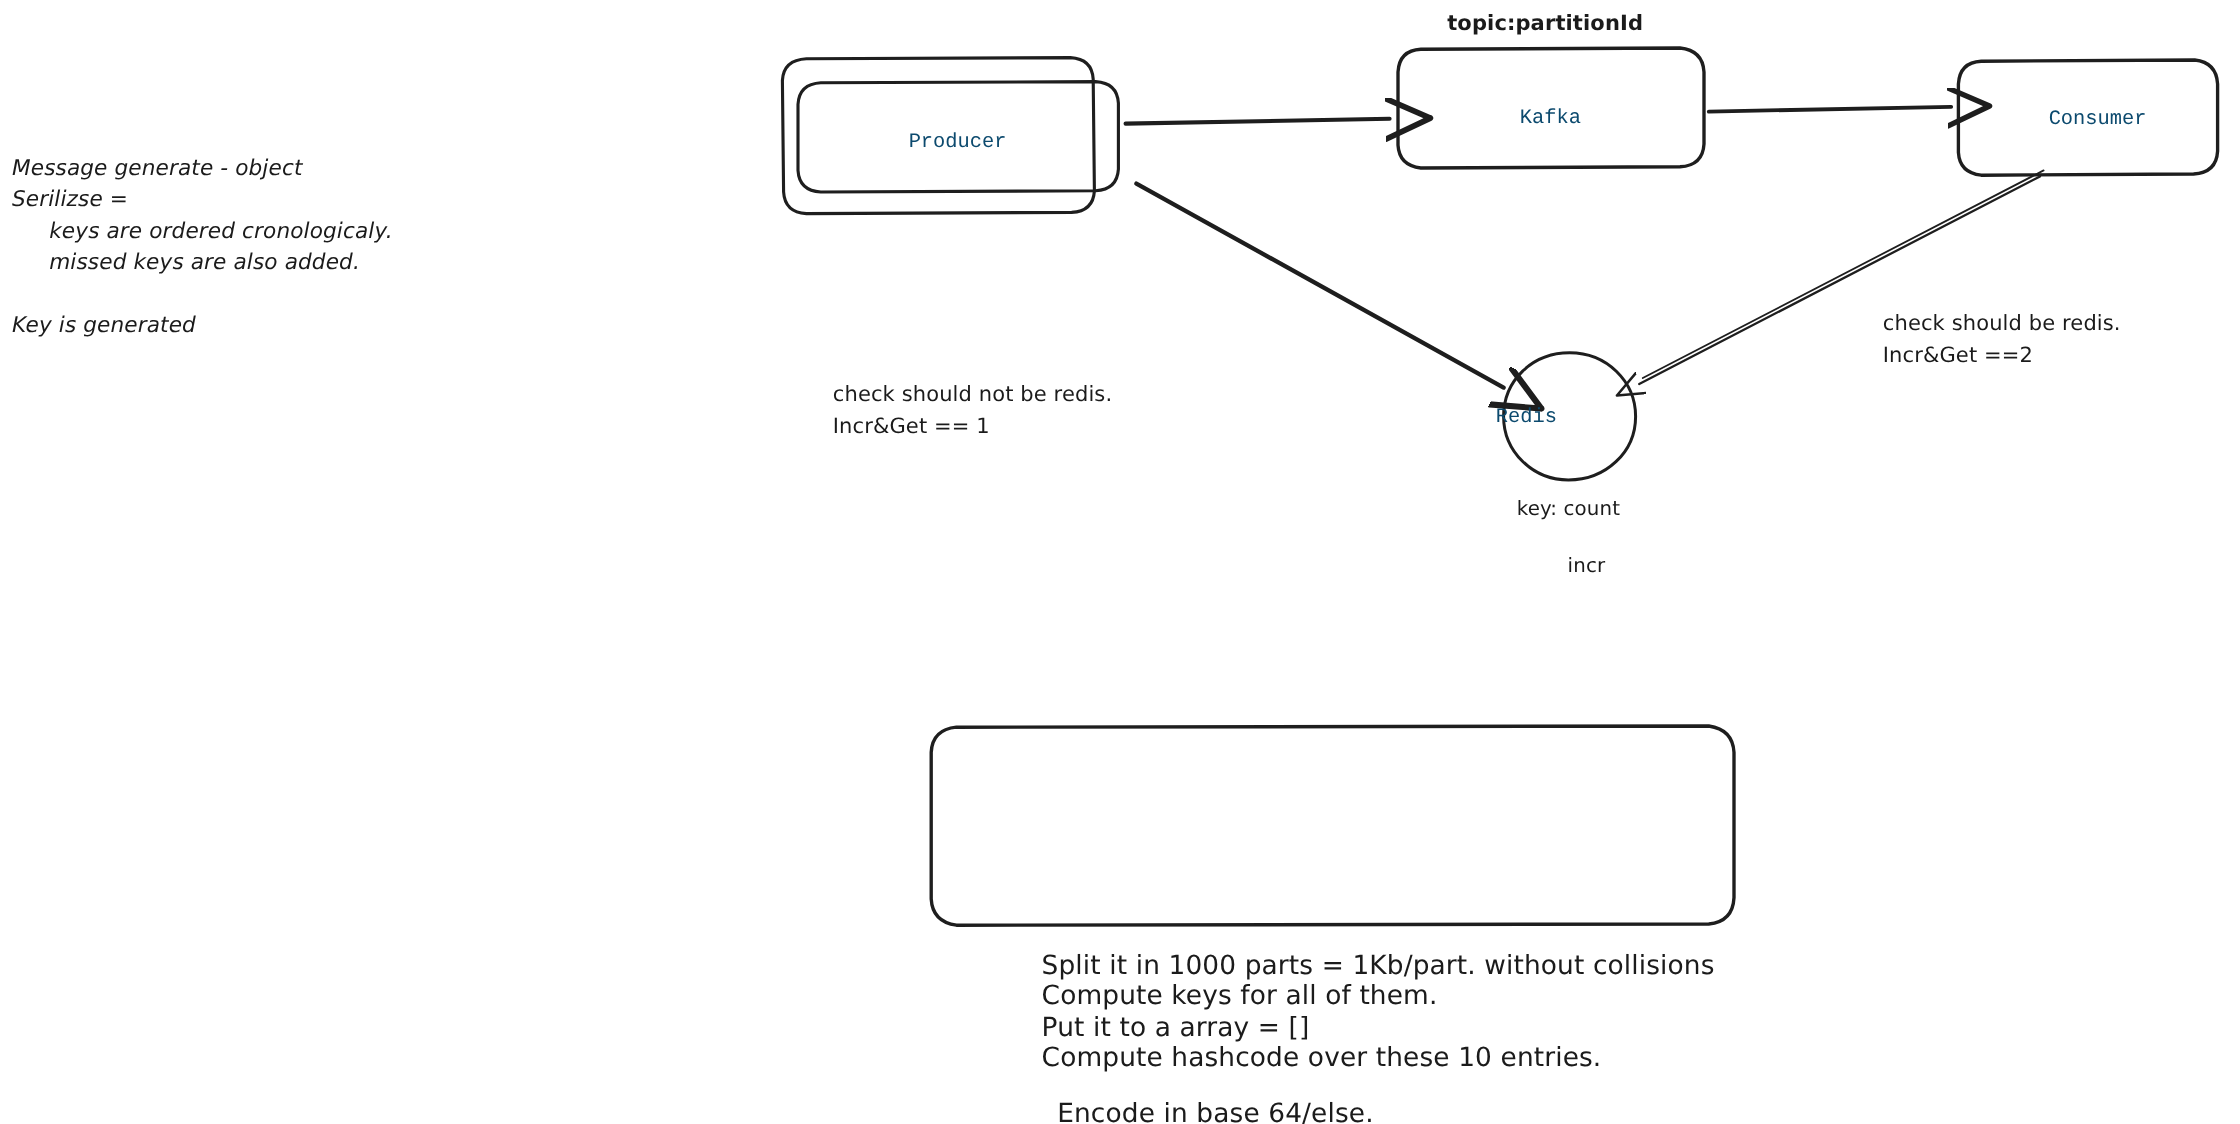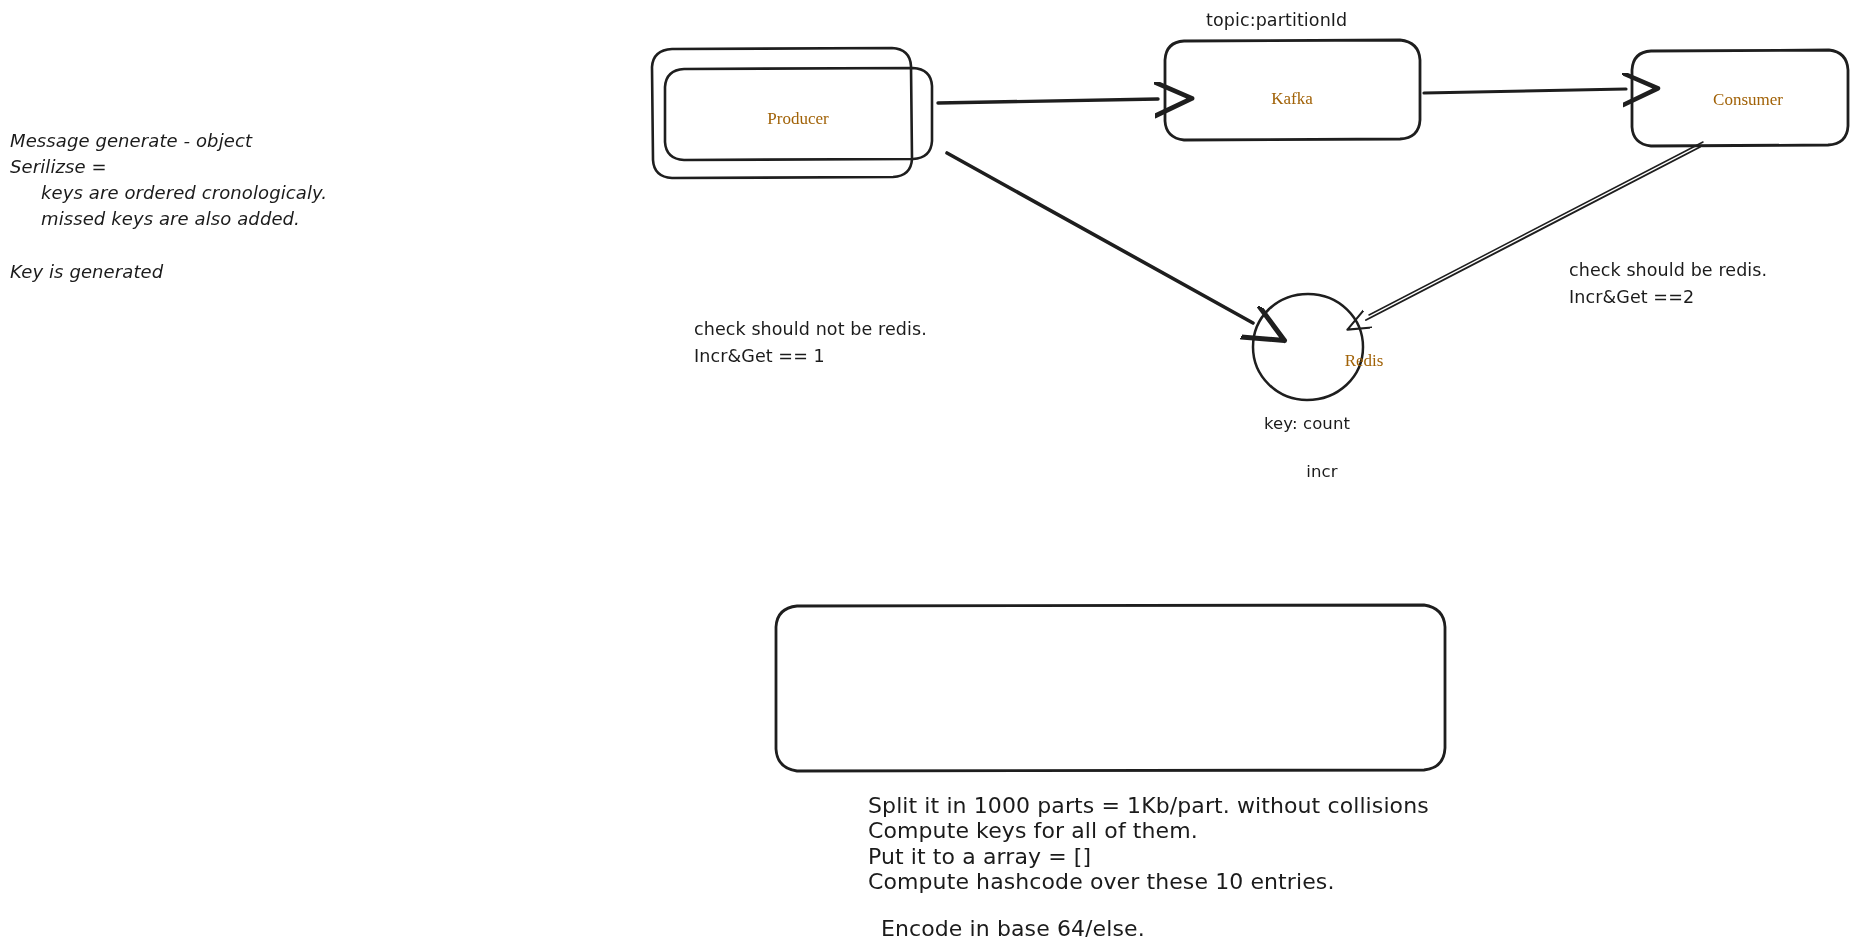--- a/index.html
+++ b/index.html
@@ -27,24 +27,24 @@
     position: absolute;
     font-family: "DejaVu Sans", sans-serif;
     color: #1b1b1b;
     white-space: pre;
     line-height: 1.42;
     letter-spacing: 0.1px;
   }
   .node-label {
     position: absolute;
     font-size: 17px;
-    color: #a16207;
+    color: #0c4a6e;
     white-space: nowrap;
     transform: translate(-50%, -50%);
-    font-family: Liberation Serif, serif;
+    font-family: Liberation Mono, monospace;
   }
   .note {
     font-size: 17.5px;
   }
   .left-block {
     font-size: 18px;
     font-style: italic;
   }
   .bottom-block {
     font-size: 22px;
@@ -107,23 +107,23 @@
 
   <g>
     <path d="M1700,147 L1366,320" fill="none" stroke="#1e1e1e" stroke-width="1.9" stroke-linecap="round" marker-end="url(#arrowThin)"></path>
     <path d="M1703,142 L1369,315" fill="none" stroke="#1e1e1e" stroke-width="1.5" stroke-linecap="round"></path>
   </g>
 </svg>
 
 <div class="node-label" style="left:798px; top:119px;">Producer</div>
 <div class="node-label" style="left:1292px; top:99px;">Kafka</div>
 <div class="node-label" style="left:1748px; top:100px;">Consumer</div>
-<div class="node-label" style="left:1364px; top:348px;margin-top:13px;">Redis</div>
+<div class="node-label" style="left:1272px; top:348px;">Redis</div>
 
-<div class="txt note" style="left:1206px; top:8px;">topic:partitionId</div>
+<div class="txt note" style="left:1206px; top:8px;font-weight:bold;">topic:partitionId</div>
 
 <div class="txt left-block" style="left:10px; top:128px;">Message generate - object</div>
 <div class="txt left-block" style="left:10px; top:154px;">Serilizse =</div>
 <div class="txt left-block" style="left:41px; top:180px;">keys are ordered cronologicaly.</div>
 <div class="txt left-block" style="left:41px; top:206px;text-align:right;">missed keys are also added.</div>
 <div class="txt left-block" style="left:10px; top:259px;">Key is generated</div>
 
 <div class="txt note" style="left:694px; top:317px;">check should not be redis.</div>
 <div class="txt note" style="left:694px; top:344px;">Incr&amp;Get == 1</div>
 

